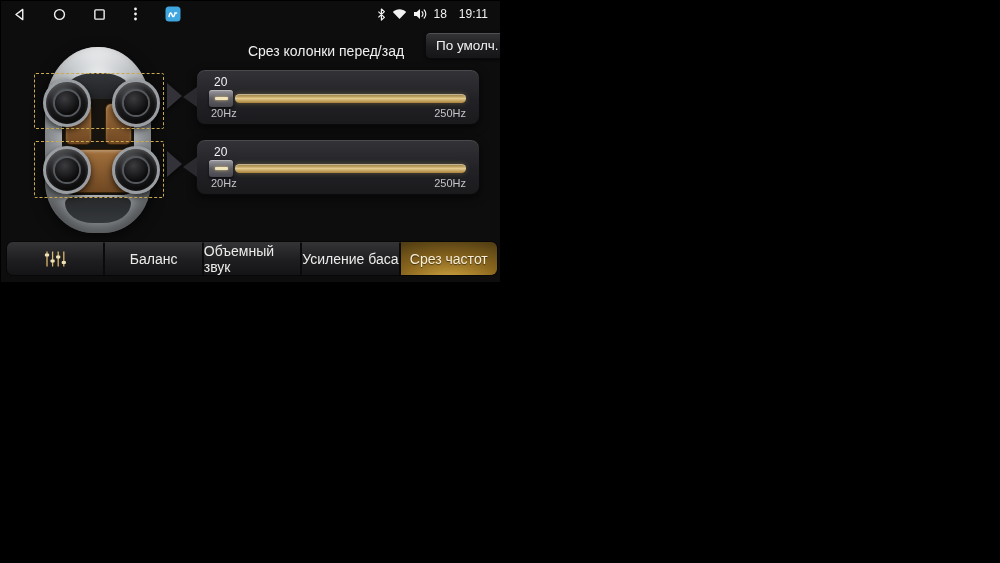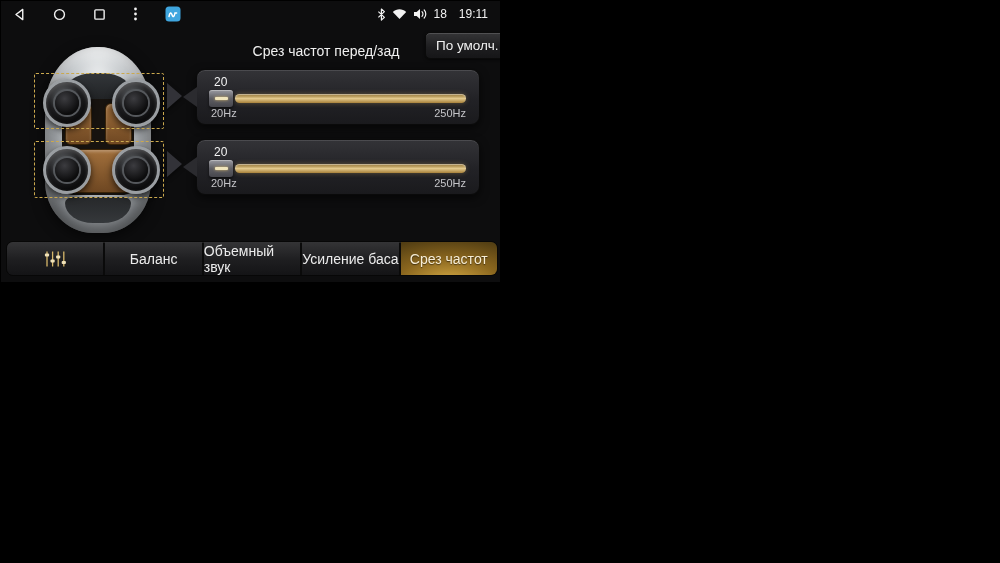--- a/index.html
+++ b/index.html
@@ -962,21 +962,21 @@
           <span class="sbi">
             <svg width="15" height="12" viewBox="0 0 15 12">
               <path d="M1 4 L3.6 4 L7 1 L7 11 L3.6 8 L1 8 Z" fill="#f2f2f2"></path>
               <path d="M9 3.6 C10.3 4.9 10.3 7.1 9 8.4 M11.2 2 C13.3 4 13.3 8 11.2 10" stroke="#f2f2f2" stroke-width="1.2" fill="none" stroke-linecap="round"></path>
             </svg>
           </span>
           <span>18</span>
           <span style="margin-left:6px;">19:11</span>
         </span>
       </div>
-    <div class="lbl" style="left:225px;top:42px;width:200px;text-align:center;font-size:14px;">Срез частот перед/зад</div>
+    <div class="lbl" style="left:225px;top:42px;width:200px;text-align:center;font-size:14px;">Срез колонки перед/зад</div>
     <button class="btn" style="left:424px;top:31px;">По умолч.</button>
     <div class="car">
       <div class="car-body"></div>
       <div class="car-glass-f"></div>
       <div class="car-cabin"></div>
       <div class="seat" style="left:30px;top:56px;width:25px;height:40px;"></div>
       <div class="seat" style="left:70px;top:56px;width:25px;height:40px;"></div>
       <div class="seat" style="left:32px;top:102px;width:62px;height:42px;"></div>
       <div class="car-glass-r"></div>
       <div class="car-spk" style="left:8px;top:32px;"></div>

